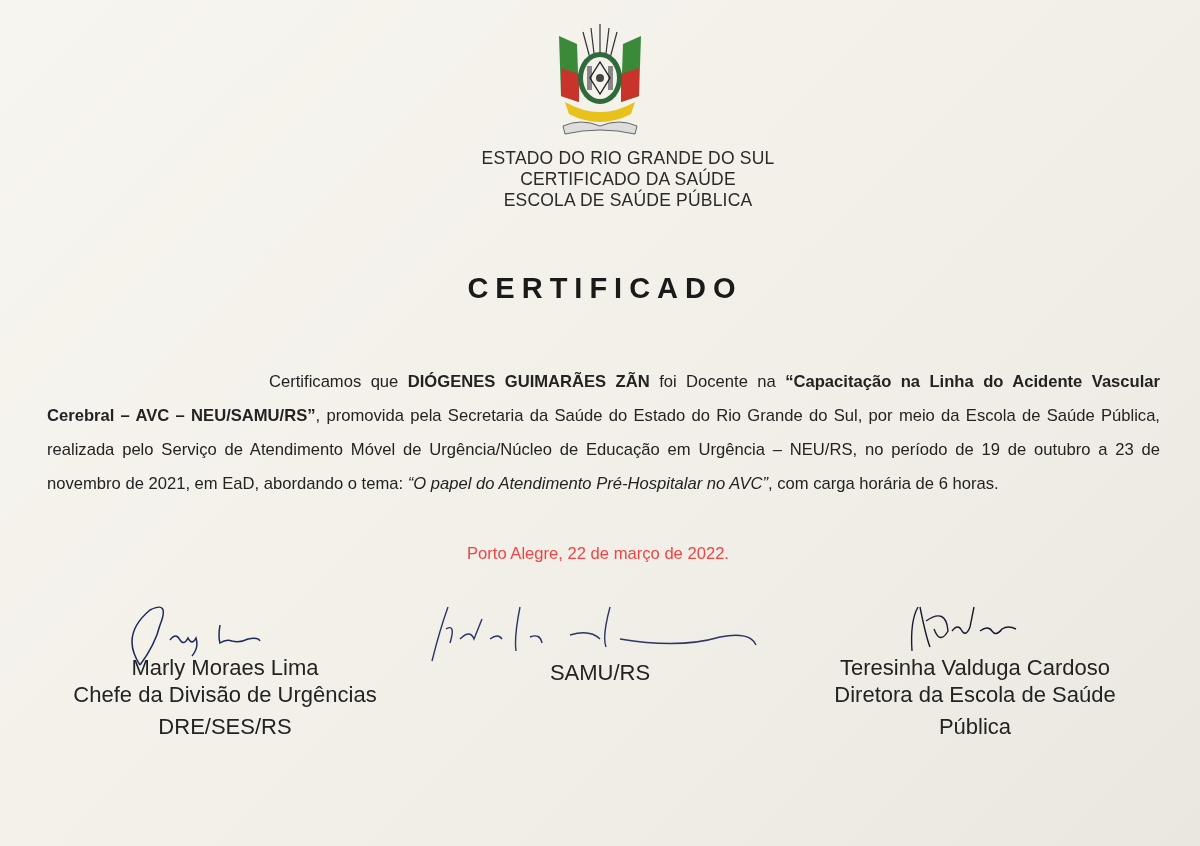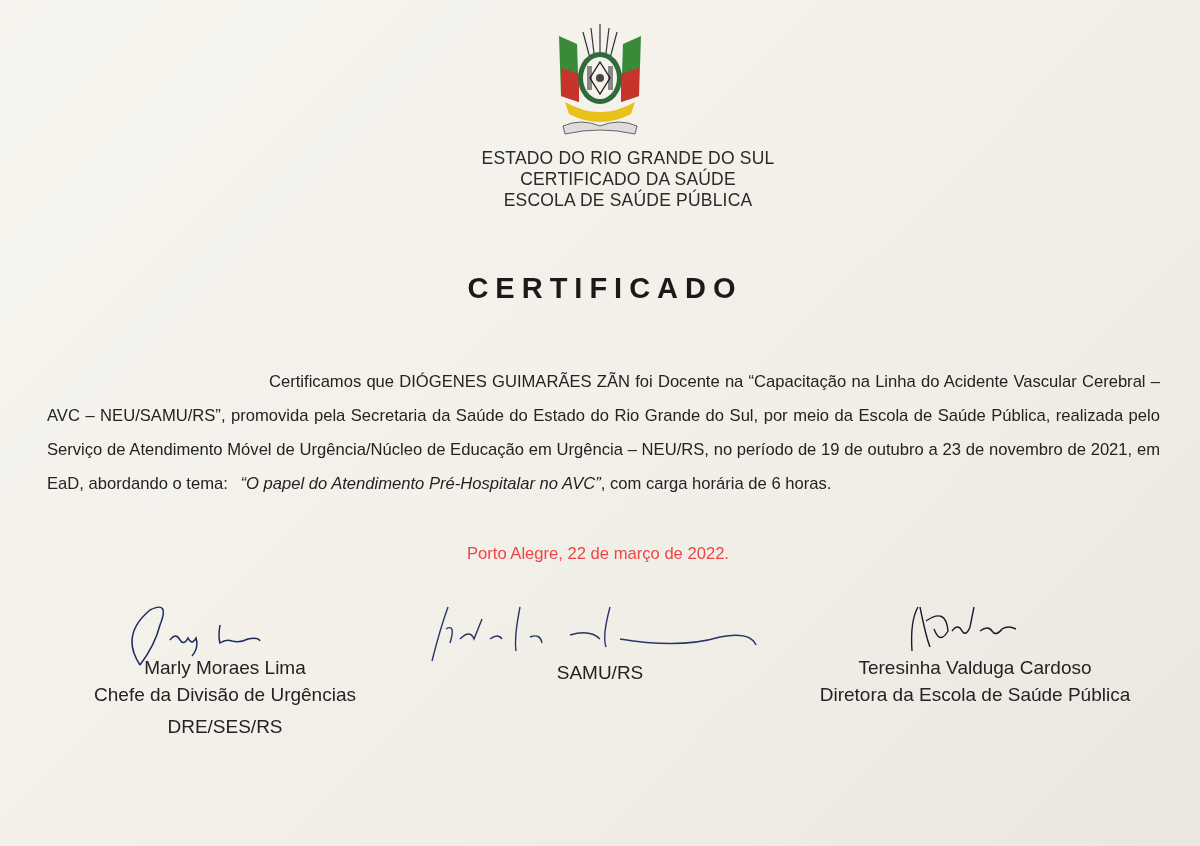--- a/index.html
+++ b/index.html
@@ -13,24 +13,24 @@
   .page { position:absolute; inset:0; }
   .crest { position:absolute; left:551px; top:22px; width:98px; height:118px; }
   .header { position:absolute; left:0; width:1200px; top:148px; text-align:center; font-size:17.5px; line-height:21px; color:#2a2a2a;padding-left:28px; }
   .header div { letter-spacing:0.2px; }
   .title { position:absolute; left:0; width:1210px; top:272px; text-align:center; font-size:29px; font-weight:bold; letter-spacing:7px; color:#1a1a1a; }
   .body-text {
     position:absolute; left:47px; width:1113px; top:365px;
     font-size:16.6px; line-height:34px; text-align:justify; color:#232323;
   }
   .body-text .indent { display:inline-block; width:222px; }
-  .body-text b { font-weight:normal; }
-  .body-text i { font-style:italic;margin-left:8px; }
+  .body-text b { font-weight:bold; }
+  .body-text i { font-style:italic; }
   .date { position:absolute; left:0; width:1196px; top:544px; text-align:center; font-size:16.6px; color:#ef4444; }
-  .sig { position:absolute; text-align:center; font-size:19px; line-height:32px; color:#232323; }
+  .sig { position:absolute; text-align:center; font-size:22px; line-height:32px; color:#232323; }
   .sig .name { line-height:22px; }
   .sig svg { position:absolute; }
   .sig1 { left:70px; width:310px; top:657px; }
   .sig2 { left:440px; width:320px; top:657px; }
   .sig3 { left:800px; width:350px; top:657px; }
 </style>
 </head>
 <body>
 
 <div class="page">

